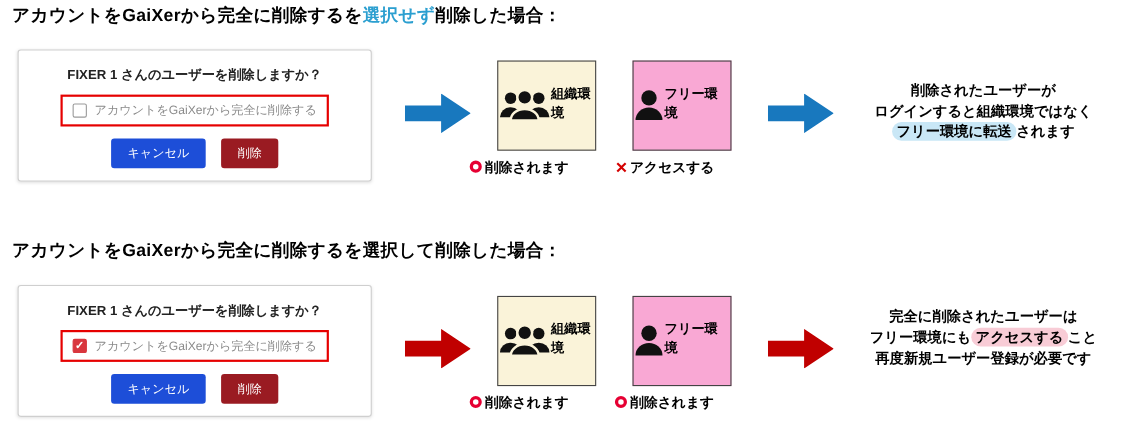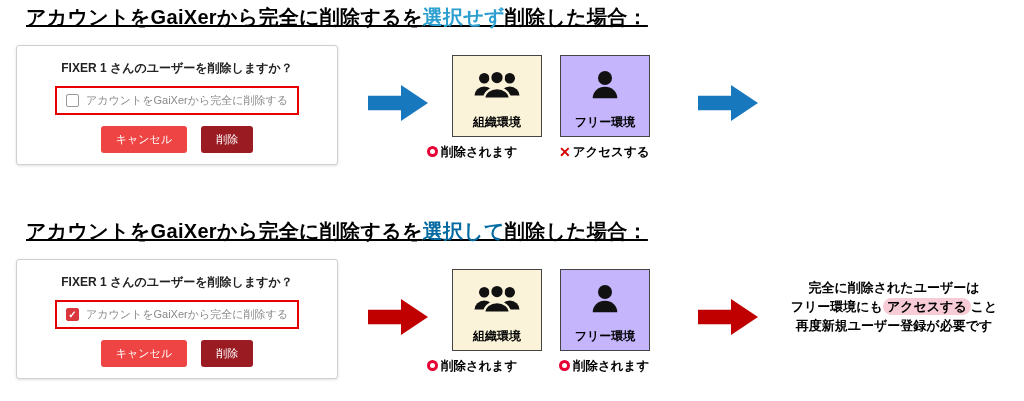--- a/index.html
+++ b/index.html
@@ -1,23 +1,23 @@
 <!DOCTYPE html>
 <html><head>
 <meta charset="utf-8">
 <style>
   * { margin:0; padding:0; box-sizing:border-box; }
   body {
     width:1024px; height:401px; background:#ffffff; position:relative;
     font-family:"Liberation Sans", sans-serif; color:#000; overflow:hidden;
   }
   .section { position:absolute; left:0; width:1024px; height:187px; }
-  .heading { position:absolute; left:26px; top:4px; font-size:20px; font-weight:700; letter-spacing:.3px;text-decoration:underline; }
+  .heading { position:absolute; left:11px; top:4px; font-size:16px; font-weight:700; letter-spacing:.3px; }
   .em-blue { color:#2b9fd0; }
-  .em-red  { color:#0369a1; }
+  .em-red  { color:#000000; }
 
   
   .dialog {
     position:absolute; left:16px; top:45px; width:322px; height:120px;
     background:#fff; border:1px solid #cfcfcf; border-radius:3px;
     box-shadow:0 1px 3px rgba(0,0,0,.12);
   }
   .dlg-title { text-align:center; margin-top:14px; font-size:12px; font-weight:700; color:#222; }
   .dlg-title b { font-weight:800; }
   .dlg-check {
@@ -28,38 +28,38 @@
     width:13px; height:13px; flex:0 0 13px; background:#fff;
     border:1.5px solid #9a9a9a; border-radius:2px;
     display:inline-flex; align-items:center; justify-content:center;
   }
   .cb-checked { background:#d9363e; border-color:#d9363e; }
   .cb-checked .check { color:#fff; font-size:10px; font-weight:700; line-height:1; }
   .cb-label { font-size:11px; color:#8a8a8a; }
   .dlg-buttons { display:flex; justify-content:center; gap:14px; margin-top:11px; }
   .btn { border:none; color:#fff; font-size:11px; padding:6px 15px; border-radius:3px;
          font-family:"Liberation Sans", sans-serif; cursor:pointer; }
-  .btn-cancel { background:#ef4444; }
+  .btn-cancel { background:#1d4ed8; }
   .btn-delete { background:#9a1b22; }
 
   
   .arrow {
     position:absolute; top:85px; width:60px; height:36px;
     clip-path:polygon(0 30%, 55% 30%, 55% 0, 100% 50%, 55% 100%, 55% 70%, 0 70%);
   }
   .arrow-blue { background:#1878be; }
   .arrow-red  { background:#c00000; }
 
   
   .env-box {
     position:absolute; top:55px; width:90px; height:82px; border:1px solid #444;
-    display:flex; flex-direction:column; align-items:center;
+    display:flex; flex-direction:row; align-items:center;
   }
   .env-org  { left:452px; background:#faf3d9; }
-  .env-free { left:560px; background:#c4b5fd; }
+  .env-free { left:575px; background:#f9a8d4; }
   .env-icon { flex:1; display:flex; align-items:center; justify-content:center; }
   .env-org  svg { width:48px; height:34px; }
   .env-free svg { width:28px; height:30px; }
   .env-label { font-size:12px; font-weight:700; margin-bottom:5px; }
 
   
   .status { position:absolute; top:144px; width:140px; text-align:left;
             font-size:12.5px; font-weight:700; white-space:nowrap; }
   .st-org  { left:427px; }
   .st-free { left:559px; }
@@ -125,20 +125,25 @@
 
   <div class="status st-org">
     <span class="ring"></span><span>削除されます</span>
   </div>
   <div class="status st-free">
     <span class="cross">✕</span><span>アクセスする</span>
   </div>
 
   <div class="arrow arrow-blue" style="left:698px"></div>
 
+  <div class="result" style="top:72px">
+    <div><span>削除されたユーザーが</span></div>
+    <div><span>ログインすると組織環境ではなく</span></div>
+    <div><span class="hl hl-blue">フリー環境に転送</span><span>されます</span></div>
+  </div>
 </div>
 
 <div class="section" style="top:214px">
 
   <h2 class="heading">
     <span>アカウントをGaiXerから完全に削除するを</span><span class="em-red">選択して</span><span>削除した場合：</span>
   </h2>
 
   <div class="dialog">
     <div class="dlg-title">

